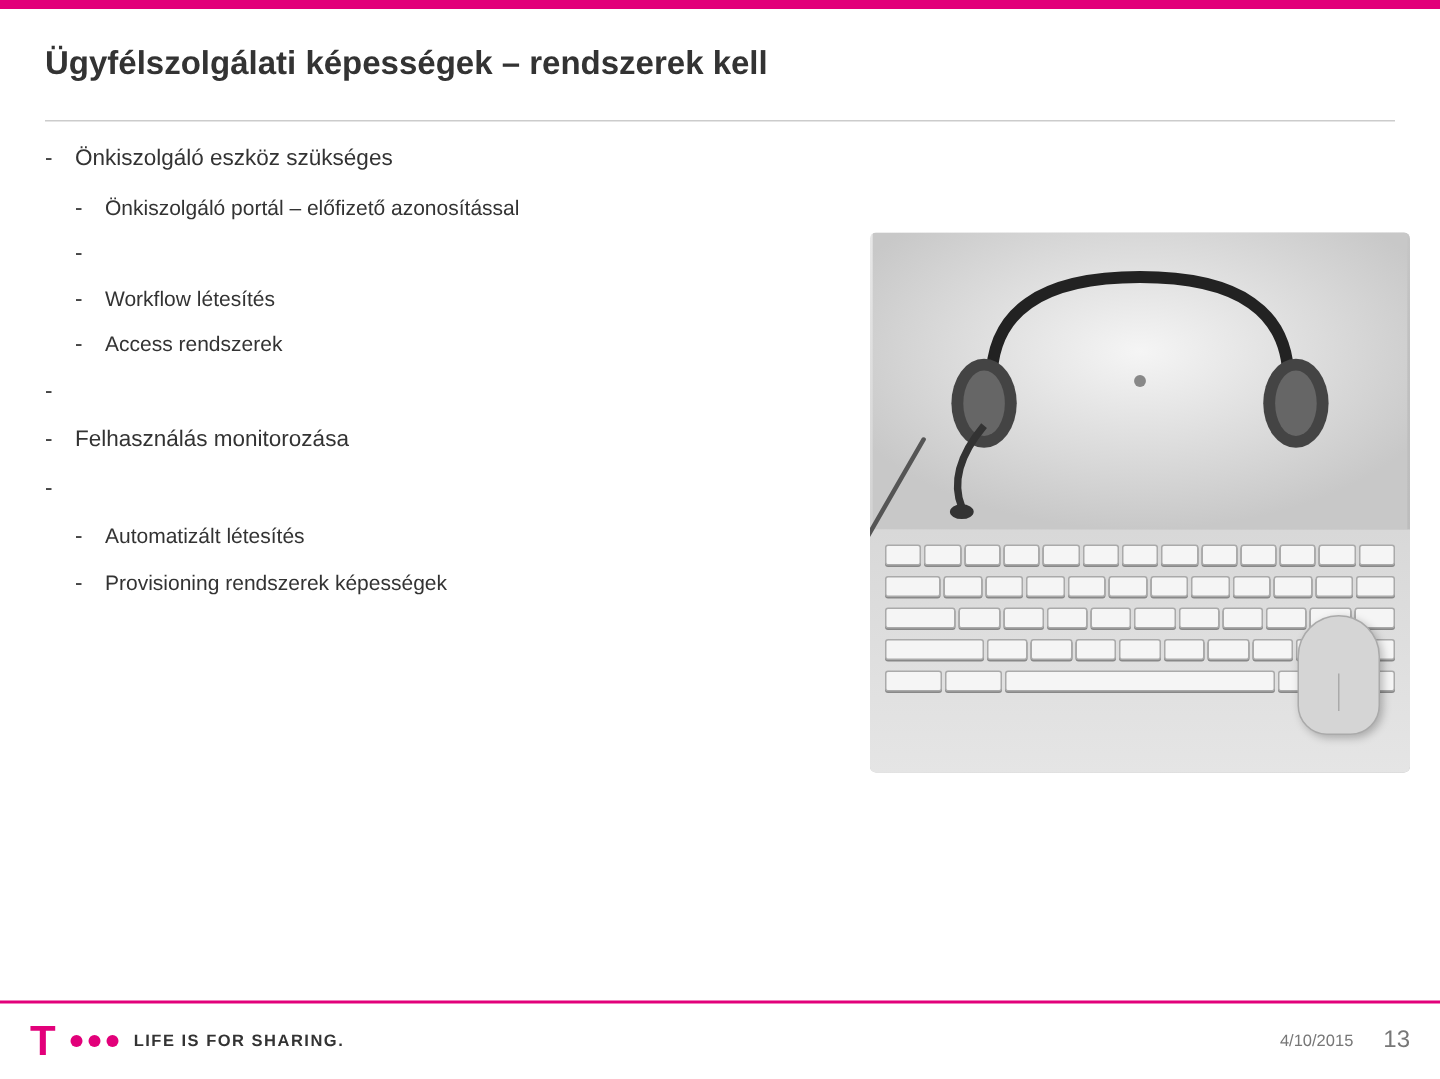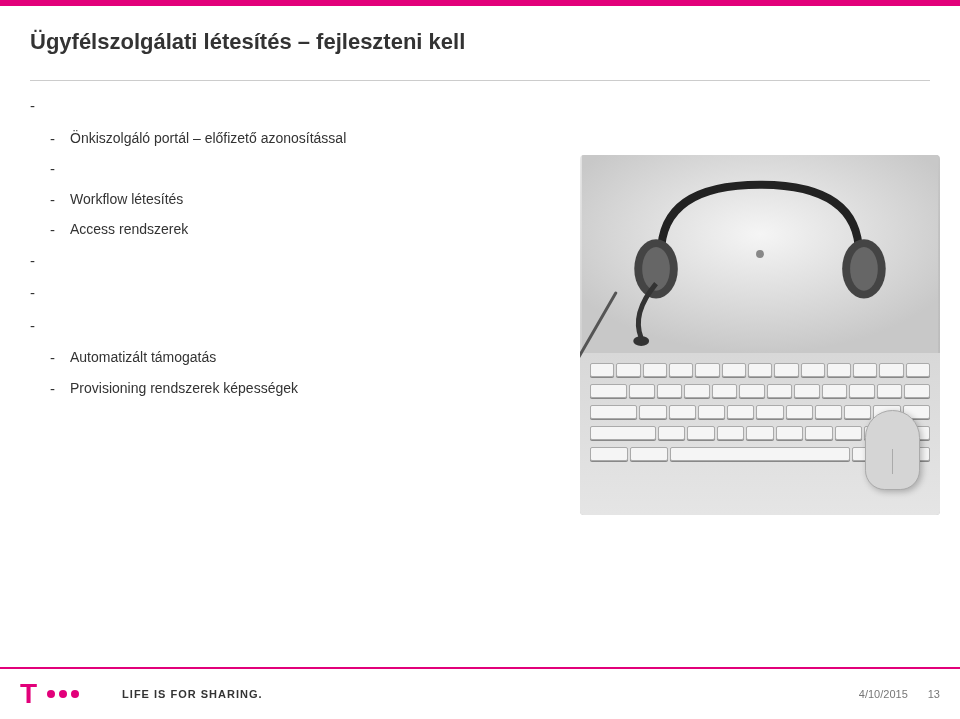--- a/index.html
+++ b/index.html
@@ -199,65 +199,65 @@
       border-radius: 50%;
       background: #e2007a;
     }
 
     .footer-tagline {
       font-size: 11px;
       color: #333;
       font-weight: bold;
       letter-spacing: 1px;
       text-transform: uppercase;
-      margin-left: 33px;
     }
 
     .footer-right {
       display: flex;
       align-items: center;
       gap: 20px;
       justify-content: space-between;
     }
 
     .footer-date {
       font-size: 11px;
       color: #777;
     }
 
     .footer-page {
-      font-size: 11px;
+      font-size: 16px;
       color: #777;
     }
 
     
     .headset-svg {
       position: absolute;
       top: 0;
       left: 0;
       width: 100%;
       height: 55%;
     }
   </style>
 </head>
 <body>
 
 <div class="slide">
 
   <div class="top-bar"></div>
 
-  <div class="slide-title">Ügyfélszolgálati létesítés – fejleszteni kell</div>
+  <div class="slide-title">Ügyfélszolgálati képességek – rendszerek kell</div>
 
   <div class="title-divider"></div>
 
   <div class="content">
 
     <div style="margin-bottom:6px;">
       <div class="bullet-item">
         <span class="bullet-dash">-</span>
+        <span>Önkiszolgáló eszköz szükséges</span>
       </div>
       <div class="bullet-sub">
         <span class="bullet-dash">-</span>
         <span>Önkiszolgáló portál – előfizető azonosítással</span>
       </div>
       <div class="bullet-sub">
         <span class="bullet-dash">-</span>
       </div>
       <div class="bullet-sub">
         <span class="bullet-dash">-</span>
@@ -267,27 +267,28 @@
         <span class="bullet-dash">-</span>
         <span>Access rendszerek</span>
       </div>
     </div>
 
     <div class="bullet-item">
       <span class="bullet-dash">-</span>
     </div>
     <div class="bullet-item">
       <span class="bullet-dash">-</span>
+      <span>Felhasználás monitorozása</span>
     </div>
     <div class="bullet-item">
       <span class="bullet-dash">-</span>
     </div>
     <div class="bullet-sub">
       <span class="bullet-dash">-</span>
-      <span>Automatizált támogatás</span>
+      <span>Automatizált létesítés</span>
     </div>
     <div class="bullet-sub">
       <span class="bullet-dash">-</span>
       <span>Provisioning rendszerek képességek</span>
     </div>
   </div>
 
   <div class="image-area">
 
     <div class="headset-svg">

